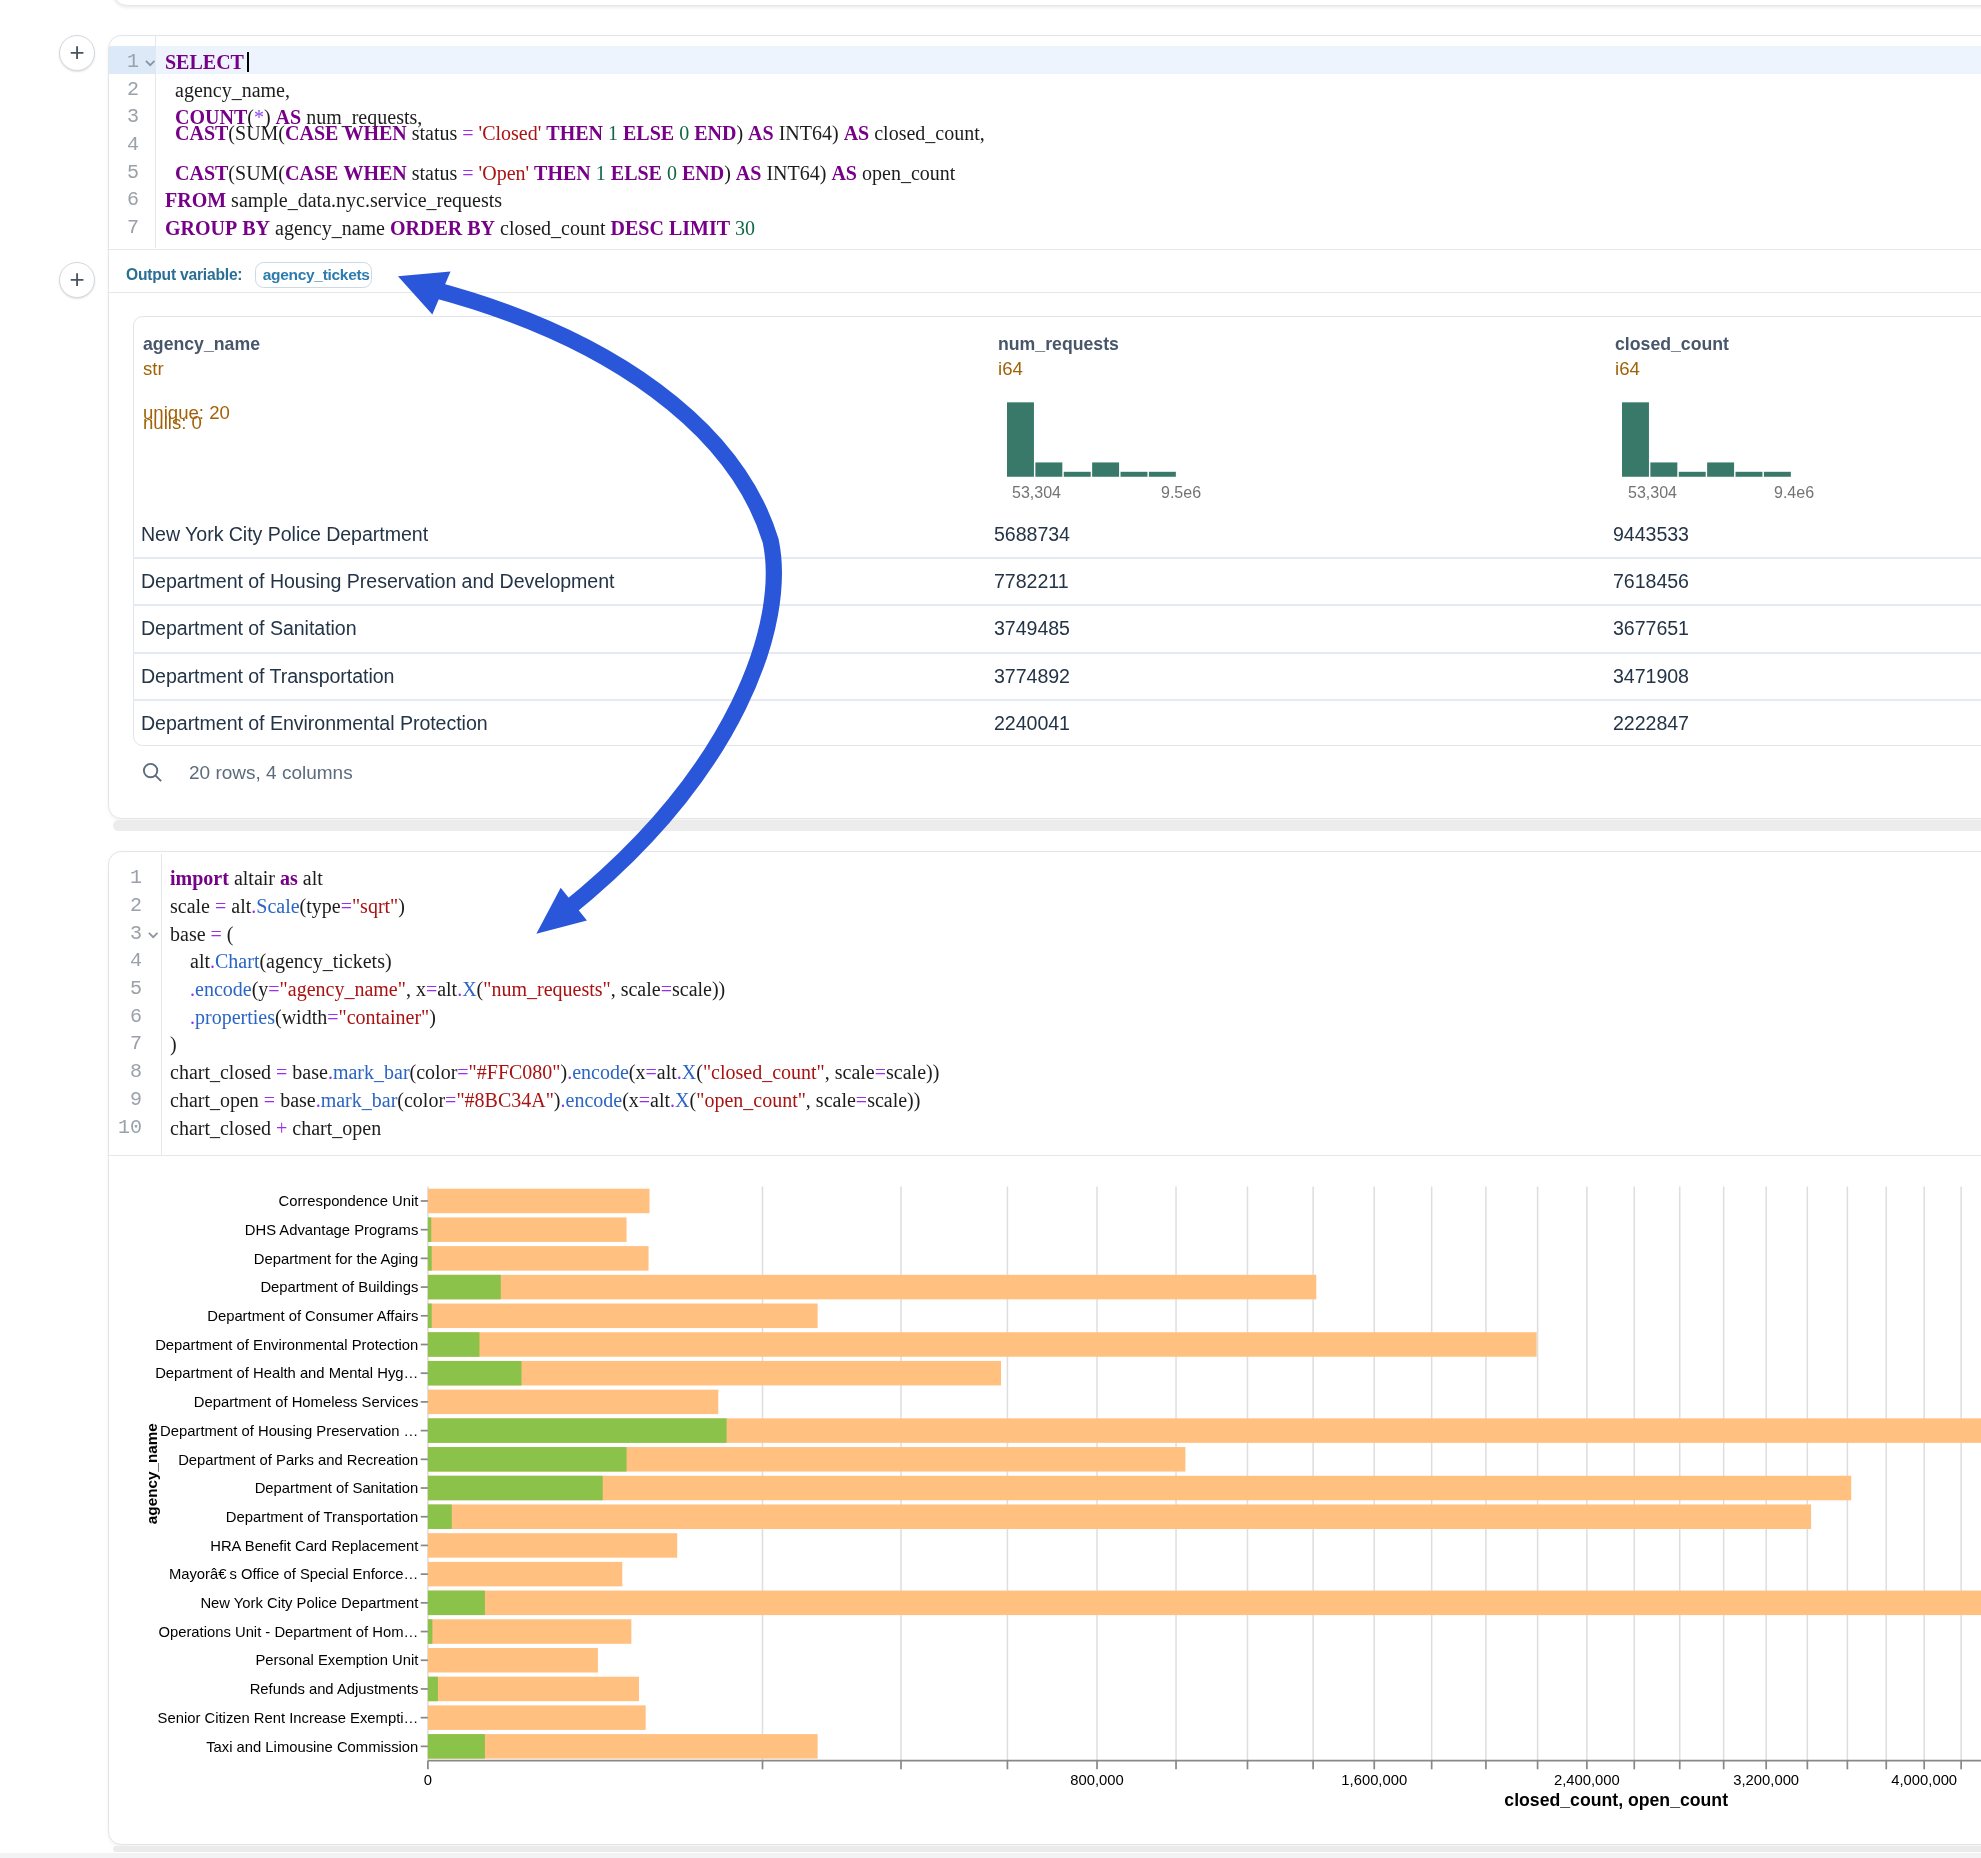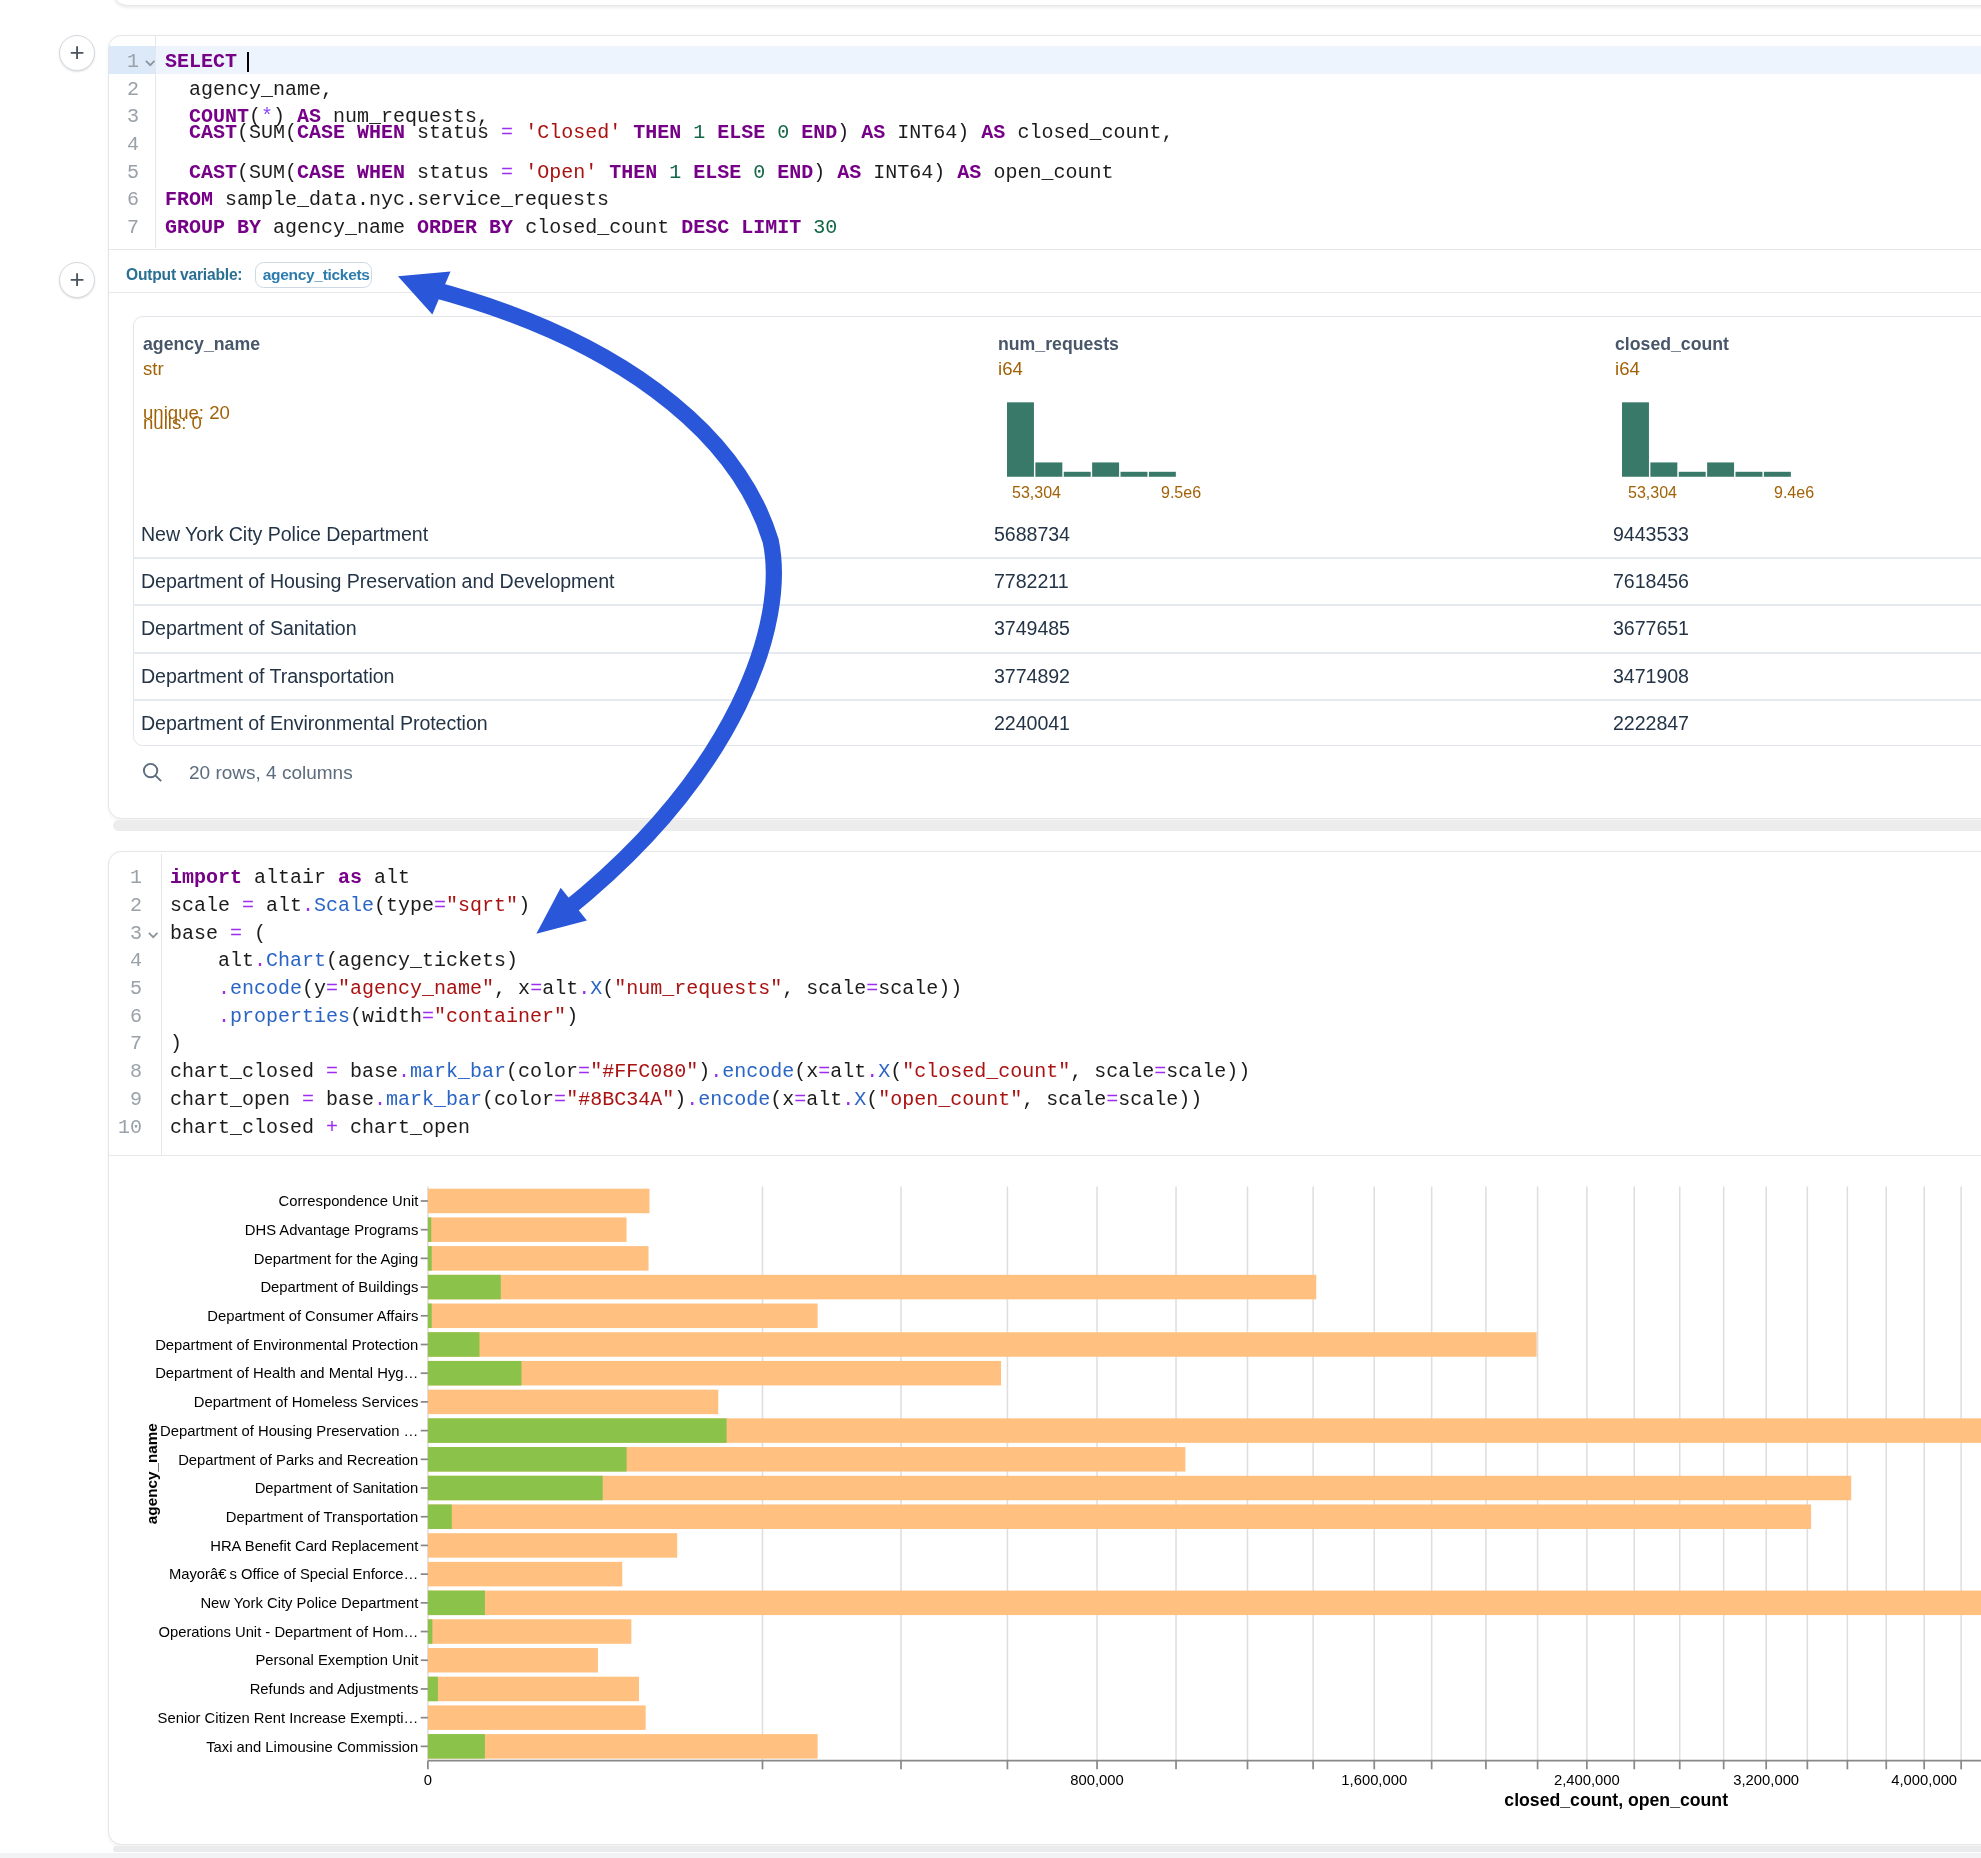--- a/index.html
+++ b/index.html
@@ -1,28 +1,28 @@
 <!DOCTYPE html>
 <html><head><meta charset="utf-8">
 <style>
 * { margin:0; padding:0; box-sizing:border-box; }
 html,body { width:1982px; height:1858px; background:#ffffff; font-family:"Liberation Sans", sans-serif; }
 .abs { position:absolute; }
 .cell { position:absolute; background:#fff; border:1.4px solid #e4e5e7; border-radius:13.4px; box-shadow:0 1.9px 3.8px rgba(0,0,0,.05); }
 .num { position:absolute; text-align:right; font-family:"Liberation Mono", monospace; font-size:20px; line-height:28px; color:#9aa1a9; }
-.cl { position:absolute; font-family:Liberation Mono, monospace; font-size:20px; line-height:28px; color:#1c1c1c; white-space:pre; }
+.cl { position:absolute; font-family:Liberation Serif, serif; font-size:20px; line-height:28px; color:#1c1c1c; white-space:pre; }
 .k { color:#770088; }
 .o { color:#9b2df0; }
 .s { color:#aa1111; }
 .n { color:#116644; }
 .f { color:#2a64c5; }
 .v { color:#8b45f7; }
 .hdr { font-size:17.7px; font-weight:bold; color:#48566a; }
 .sub { font-size:18.6px; color:#a16207; }
-.hlab { font-size:16px; color:#a16207; }
+.hlab { font-size:16px; color:#737373; }
 .cell1 { font-size:19.6px; letter-spacing:-0.05px; color:#243447; }
 .plus { position:absolute; width:36px; height:36px; border-radius:50%; background:#fff; border:1.4px solid #d3d8de; box-shadow:0 1px 1.9px rgba(0,0,0,.12); color:#4a545e; font-size:26px; line-height:32.5px; text-align:center; font-weight:300; }
 </style></head>
 <body>
 
 <div class="abs" style="left:112px;top:-29px;width:1886px;height:35px;background:#fff;border:1.4px solid #e7e7e7;border-radius:15.3px;box-shadow:0 1.9px 2.9px rgba(0,0,0,.07)"></div>
 
 <div class="plus" style="left:59px;top:35px">+</div>
 <div class="plus" style="left:59px;top:262px">+</div>
 

